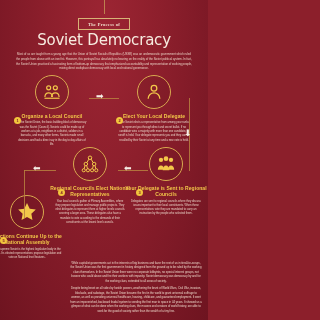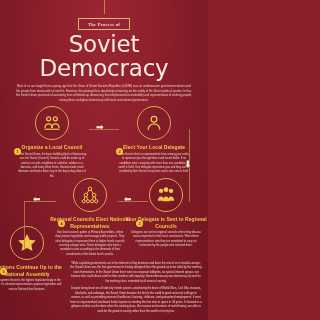--- a/index.html
+++ b/index.html
@@ -27,21 +27,21 @@
     border:1px solid #d7b377;
     color:#f5e6d2;
     font-size:4.4px;
     font-weight:bold;
     letter-spacing:.35px;
     padding:2.6px 9px;
     margin-top:12px;
     font-family:"Liberation Serif", serif;
   }
   .title{
-    font-size:23px;
+    font-size:15px;
     line-height:1.02;
     font-weight:400;
     letter-spacing:-.2px;
     color:#f7ece0;
     margin-top:3px;
     font-family:"DejaVu Sans", sans-serif;
   }
   .intro{
     font-size:2.85px;
     line-height:1.62;

